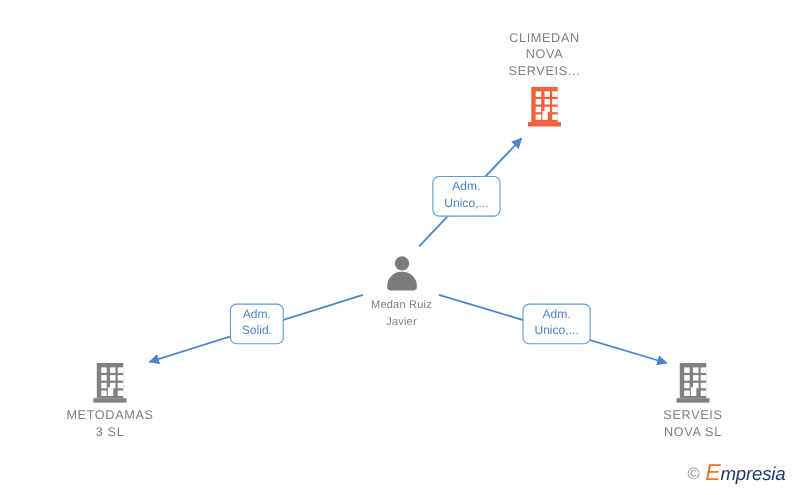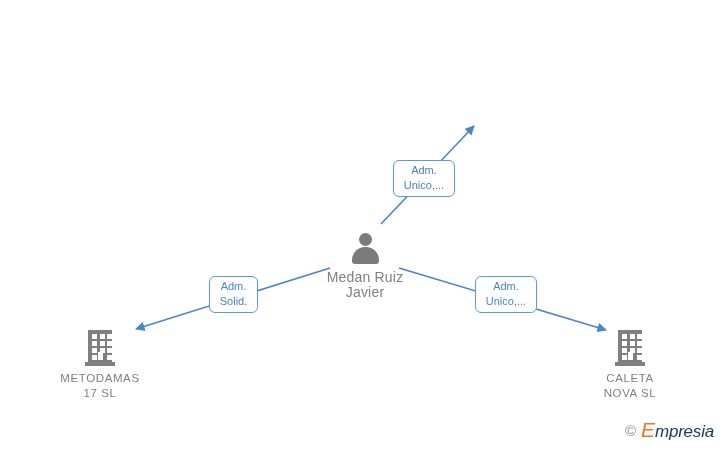--- a/index.html
+++ b/index.html
@@ -27,21 +27,21 @@
   }
 
   
   .node {
     position: absolute;
     width: 150px;
     text-align: center;
     z-index: 3;
   }
   .node .node-label {
-    font-size: 14px;
+    font-size: 10px;
     line-height: 15px;
     color: #808080;
     letter-spacing: .2px;
     white-space: pre-line;
   }
   .node .node-label.small-caps {
     font-size: 11.5px;
     letter-spacing: .6px;
   }
 
@@ -166,20 +166,41 @@
       </marker>
     </defs>
 
     <line x1="381" y1="224" x2="474" y2="126" stroke="#4a86c8" stroke-width="1.6" marker-end="url(#arrow)"></line>
 
     <line x1="330" y1="268" x2="136" y2="329" stroke="#4a86c8" stroke-width="1.6" marker-end="url(#arrow)"></line>
 
     <line x1="399" y1="268" x2="606" y2="330" stroke="#4a86c8" stroke-width="1.6" marker-end="url(#arrow)"></line>
   </svg>
 
+  <div class="node" style="left:420px; top:28px;">
+    <div class="node-label small-caps">CLIMEDAN
+NOVA
+SERVEIS...</div>
+    <div class="bld bld-orange" style="margin-top:6px;">
+      <div class="body"></div>
+      <div class="win" style="left:7px;  top:4px;"></div>
+      <div class="win" style="left:14.5px;top:4px;"></div>
+      <div class="win" style="left:22px; top:4px;"></div>
+      <div class="win" style="left:7px;  top:11px;"></div>
+      <div class="win" style="left:14.5px;top:11px;"></div>
+      <div class="win" style="left:22px; top:11px;"></div>
+      <div class="win" style="left:7px;  top:18px;"></div>
+      <div class="win" style="left:14.5px;top:18px;"></div>
+      <div class="win" style="left:22px; top:18px;"></div>
+      <div class="win" style="left:7px;  top:25px;"></div>
+      <div class="win" style="left:22px; top:25px;"></div>
+      <div class="door"></div>
+      <div class="base"></div>
+    </div>
+  </div>
 
   <div class="node" style="left:290px; top:232px;">
     <div class="person">
       <div class="head"></div>
       <div class="torso"></div>
     </div>
     <div class="node-label" style="margin-top:4px;">Medan Ruiz
 Javier</div>
   </div>
 
@@ -194,41 +215,41 @@
       <div class="win" style="left:22px; top:11px;"></div>
       <div class="win" style="left:7px;  top:18px;"></div>
       <div class="win" style="left:14.5px;top:18px;"></div>
       <div class="win" style="left:22px; top:18px;"></div>
       <div class="win" style="left:7px;  top:25px;"></div>
       <div class="win" style="left:22px; top:25px;"></div>
       <div class="door"></div>
       <div class="base"></div>
     </div>
     <div class="node-label small-caps" style="margin-top:5px;">METODAMAS
-17  SL</div>
+3  SL</div>
   </div>
 
   <div class="node" style="left:555px; top:330px;">
     <div class="bld bld-grey">
       <div class="body"></div>
       <div class="win" style="left:7px;  top:4px;"></div>
       <div class="win" style="left:14.5px;top:4px;"></div>
       <div class="win" style="left:22px; top:4px;"></div>
       <div class="win" style="left:7px;  top:11px;"></div>
       <div class="win" style="left:14.5px;top:11px;"></div>
       <div class="win" style="left:22px; top:11px;"></div>
       <div class="win" style="left:7px;  top:18px;"></div>
       <div class="win" style="left:14.5px;top:18px;"></div>
       <div class="win" style="left:22px; top:18px;"></div>
       <div class="win" style="left:7px;  top:25px;"></div>
       <div class="win" style="left:22px; top:25px;"></div>
       <div class="door"></div>
       <div class="base"></div>
     </div>
-    <div class="node-label small-caps" style="margin-top:5px;">CALETA
+    <div class="node-label small-caps" style="margin-top:5px;">SERVEIS
 NOVA  SL</div>
   </div>
 
   <div class="rel-box" style="left:393px; top:160px; width:62px;">Adm.
 Unico,...</div>
 
   <div class="rel-box" style="left:209px; top:276px; width:49px;">Adm.
 Solid.</div>
 
   <div class="rel-box" style="left:475px; top:276px; width:62px;">Adm.

